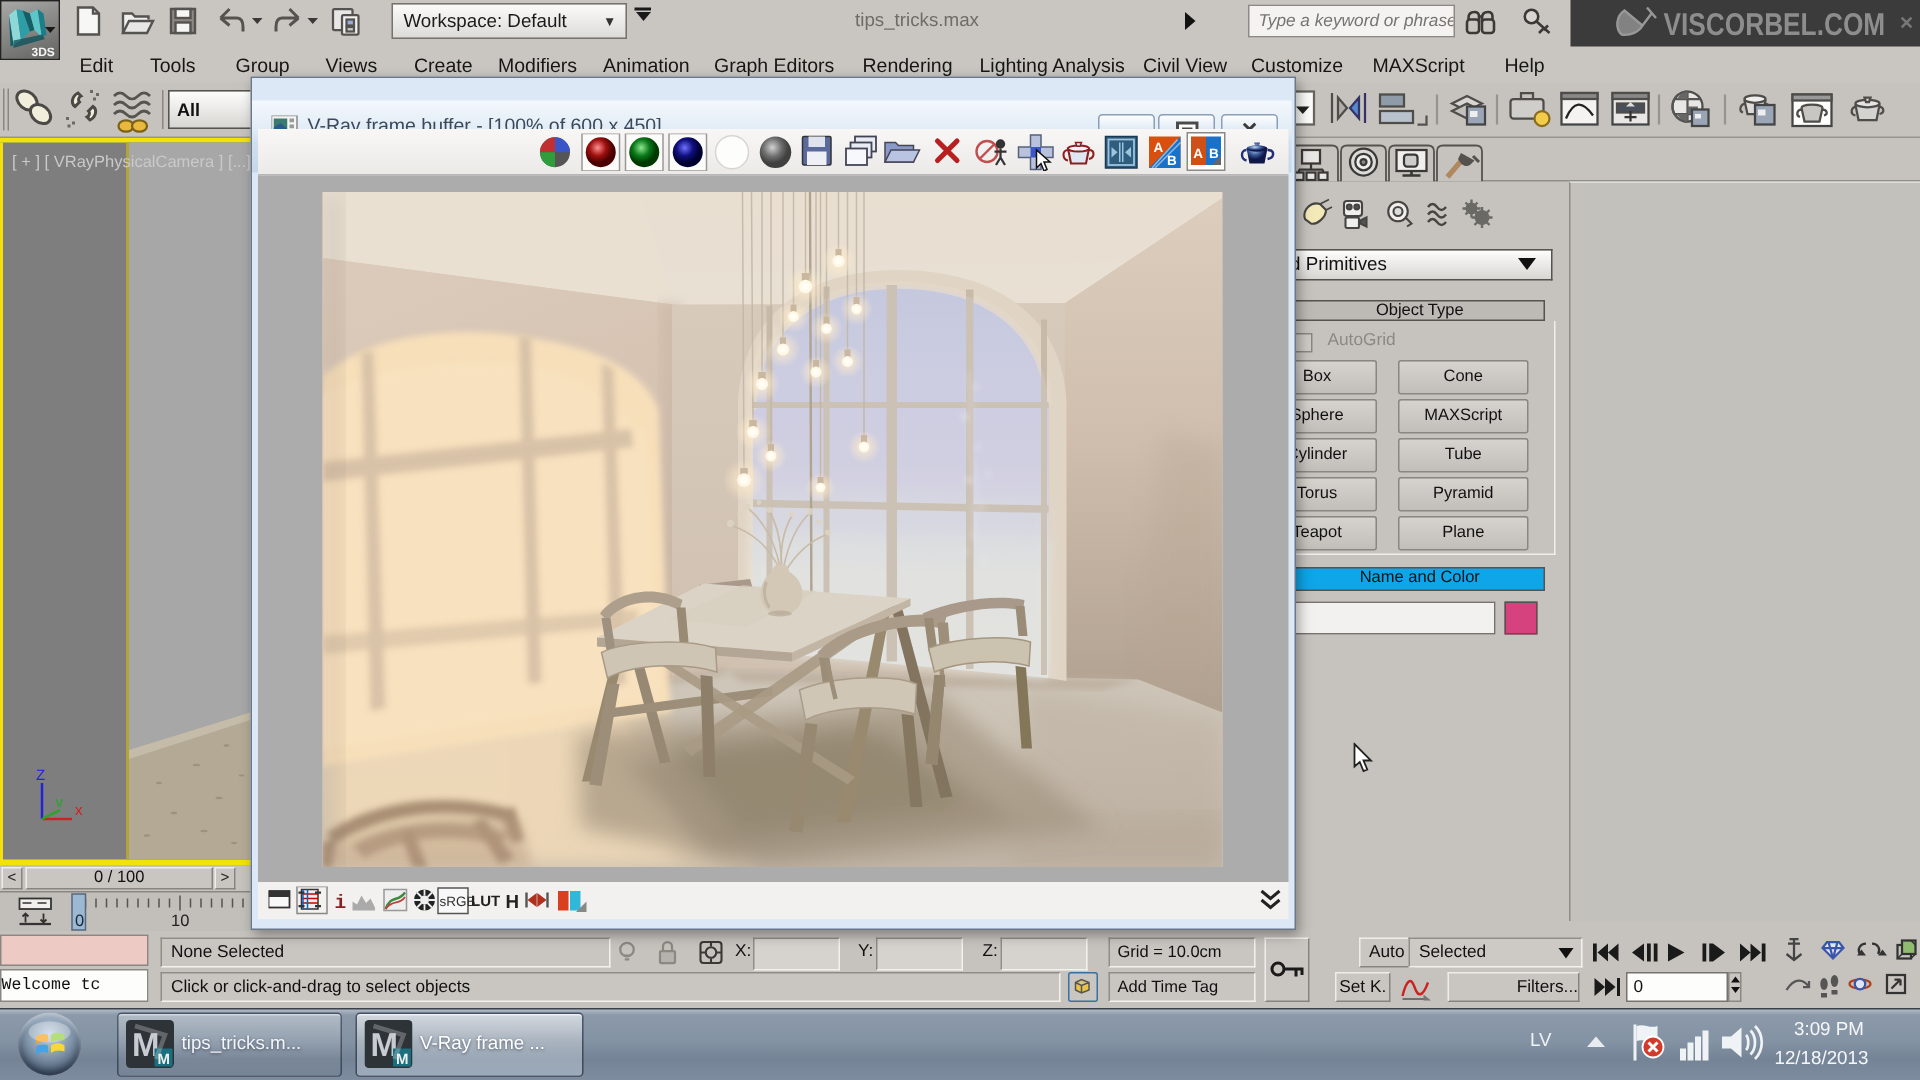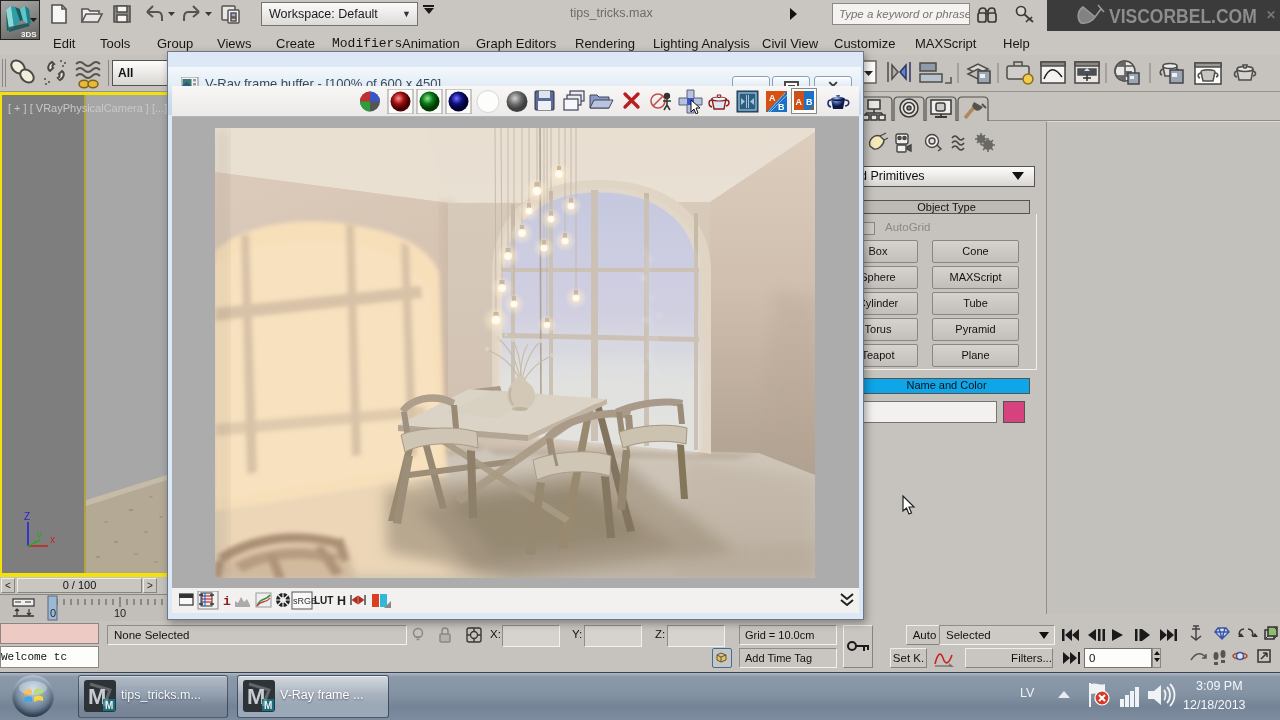--- a/index.html
+++ b/index.html
@@ -102,21 +102,21 @@
   <div style="position:absolute;left:62px;top:6px;font-size:17.5px;font-weight:bold;color:#8d8d8d;letter-spacing:0px;font-family:'Liberation Sans',sans-serif;transform:scaleY(1.2);">VISCORBEL.COM</div>
   <div style="position:absolute;right:4px;top:8px;color:#777;font-size:12px;font-weight:bold;">✕</div>
 </div>
 
 <div class="abs" style="left:0;top:31px;width:1280px;height:24px;font-size:13px;color:#161614;">
   <span class="abs" style="left:53px;top:5px;">Edit</span>
   <span class="abs" style="left:100px;top:5px;">Tools</span>
   <span class="abs" style="left:157px;top:5px;">Group</span>
   <span class="abs" style="left:217px;top:5px;">Views</span>
   <span class="abs" style="left:276px;top:5px;">Create</span>
-  <span class="abs" style="left:332px;top:5px;font-family:Liberation Mono, monospace;">Modifiers</span>
+  <span class="abs" style="left:332px;top:5px;">Modifiers</span>
   <span class="abs" style="left:402px;top:5px;">Animation</span>
   <span class="abs" style="left:476px;top:5px;">Graph Editors</span>
   <span class="abs" style="left:575px;top:5px;">Rendering</span>
   <span class="abs" style="left:653px;top:5px;">Lighting Analysis</span>
   <span class="abs" style="left:762px;top:5px;">Civil View</span>
   <span class="abs" style="left:834px;top:5px;">Customize</span>
   <span class="abs" style="left:915px;top:5px;">MAXScript</span>
   <span class="abs" style="left:1003px;top:5px;">Help</span>
 </div>
 
@@ -401,20 +401,21 @@
     <path d="M1 18 L22 18" stroke="#333" stroke-width="1.5"></path>
   </svg>
 </div>
 
 <div class="abs" style="left:0;top:621px;width:1280px;height:51px;background:#c6c3be;">
 
   <div class="abs" style="left:0;top:2px;width:99px;height:21px;background:#eecac4;border:1px solid #8a8782;box-sizing:border-box;"></div>
   <div class="abs" style="left:0;top:25px;width:99px;height:22px;background:#fdfdfc;border:1px solid #8a8782;box-sizing:border-box;font-family:'Liberation Mono',monospace;font-size:11px;color:#111;line-height:20px;">Welcome tc</div>
 
   <div class="sunken abs" style="left:107px;top:4px;width:300px;height:20px;box-sizing:border-box;font-size:11.5px;color:#111;line-height:18px;padding-left:6px;background:#c9c6c1;">None Selected</div>
+  <div class="sunken abs" style="left:107px;top:27px;width:600px;height:20px;box-sizing:border-box;font-size:11.5px;color:#111;line-height:18px;padding-left:6px;background:#c9c6c1;">Click or click-and-drag to select objects</div>
 
   <svg class="abs" style="left:410px;top:4px;" width="75" height="20" viewBox="0 0 75 20">
     <g fill="none" stroke="#8a8881" stroke-width="1.5">
       <circle cx="8" cy="8" r="4.5"></circle>
         <path d="M6 12 L10 12 M6.5 14.5 L9.5 14.5"></path>
     </g>
     <g fill="#b5b2ad" stroke="#8a8881" stroke-width="1.5">
       <rect x="30" y="9" width="10" height="8" rx="1"></rect>
       <path d="M32 9 L32 6 A3 3 0 0 1 38 6 L38 9" fill="none"></path>
     </g>

